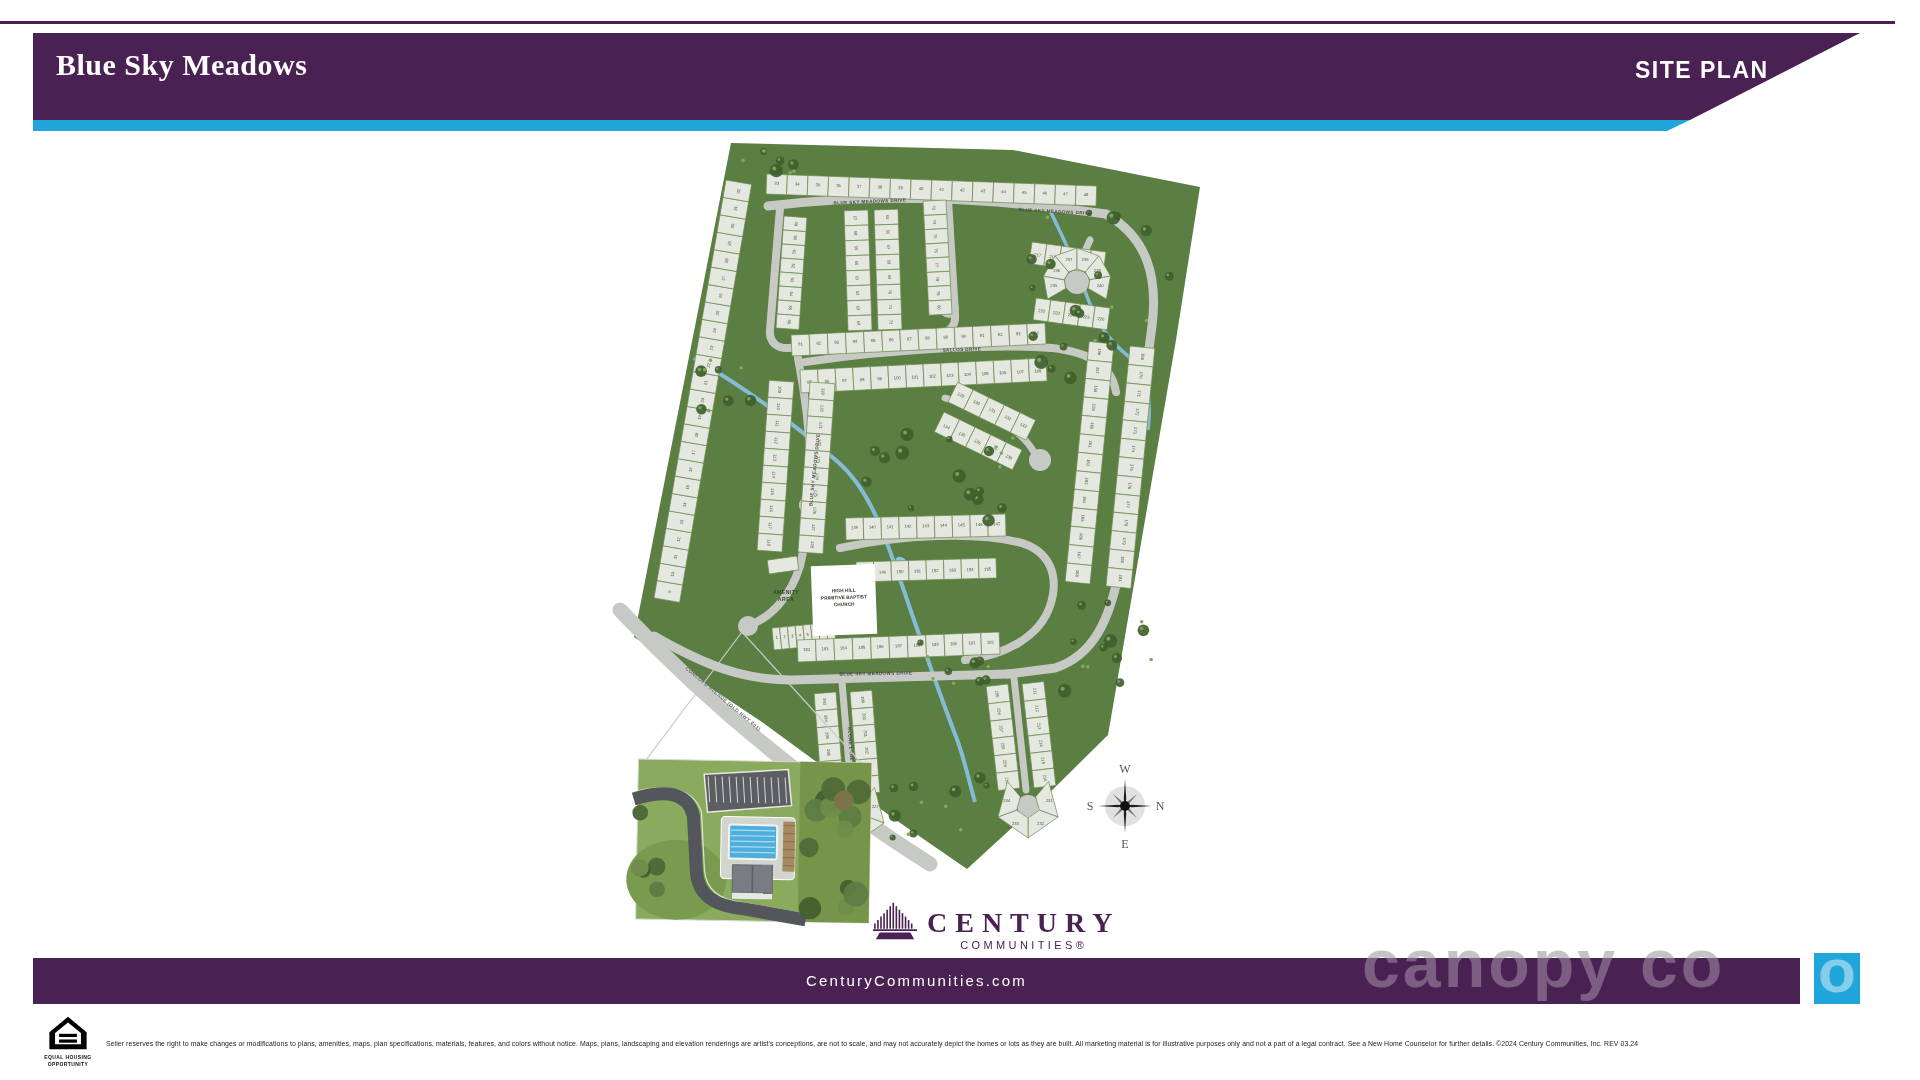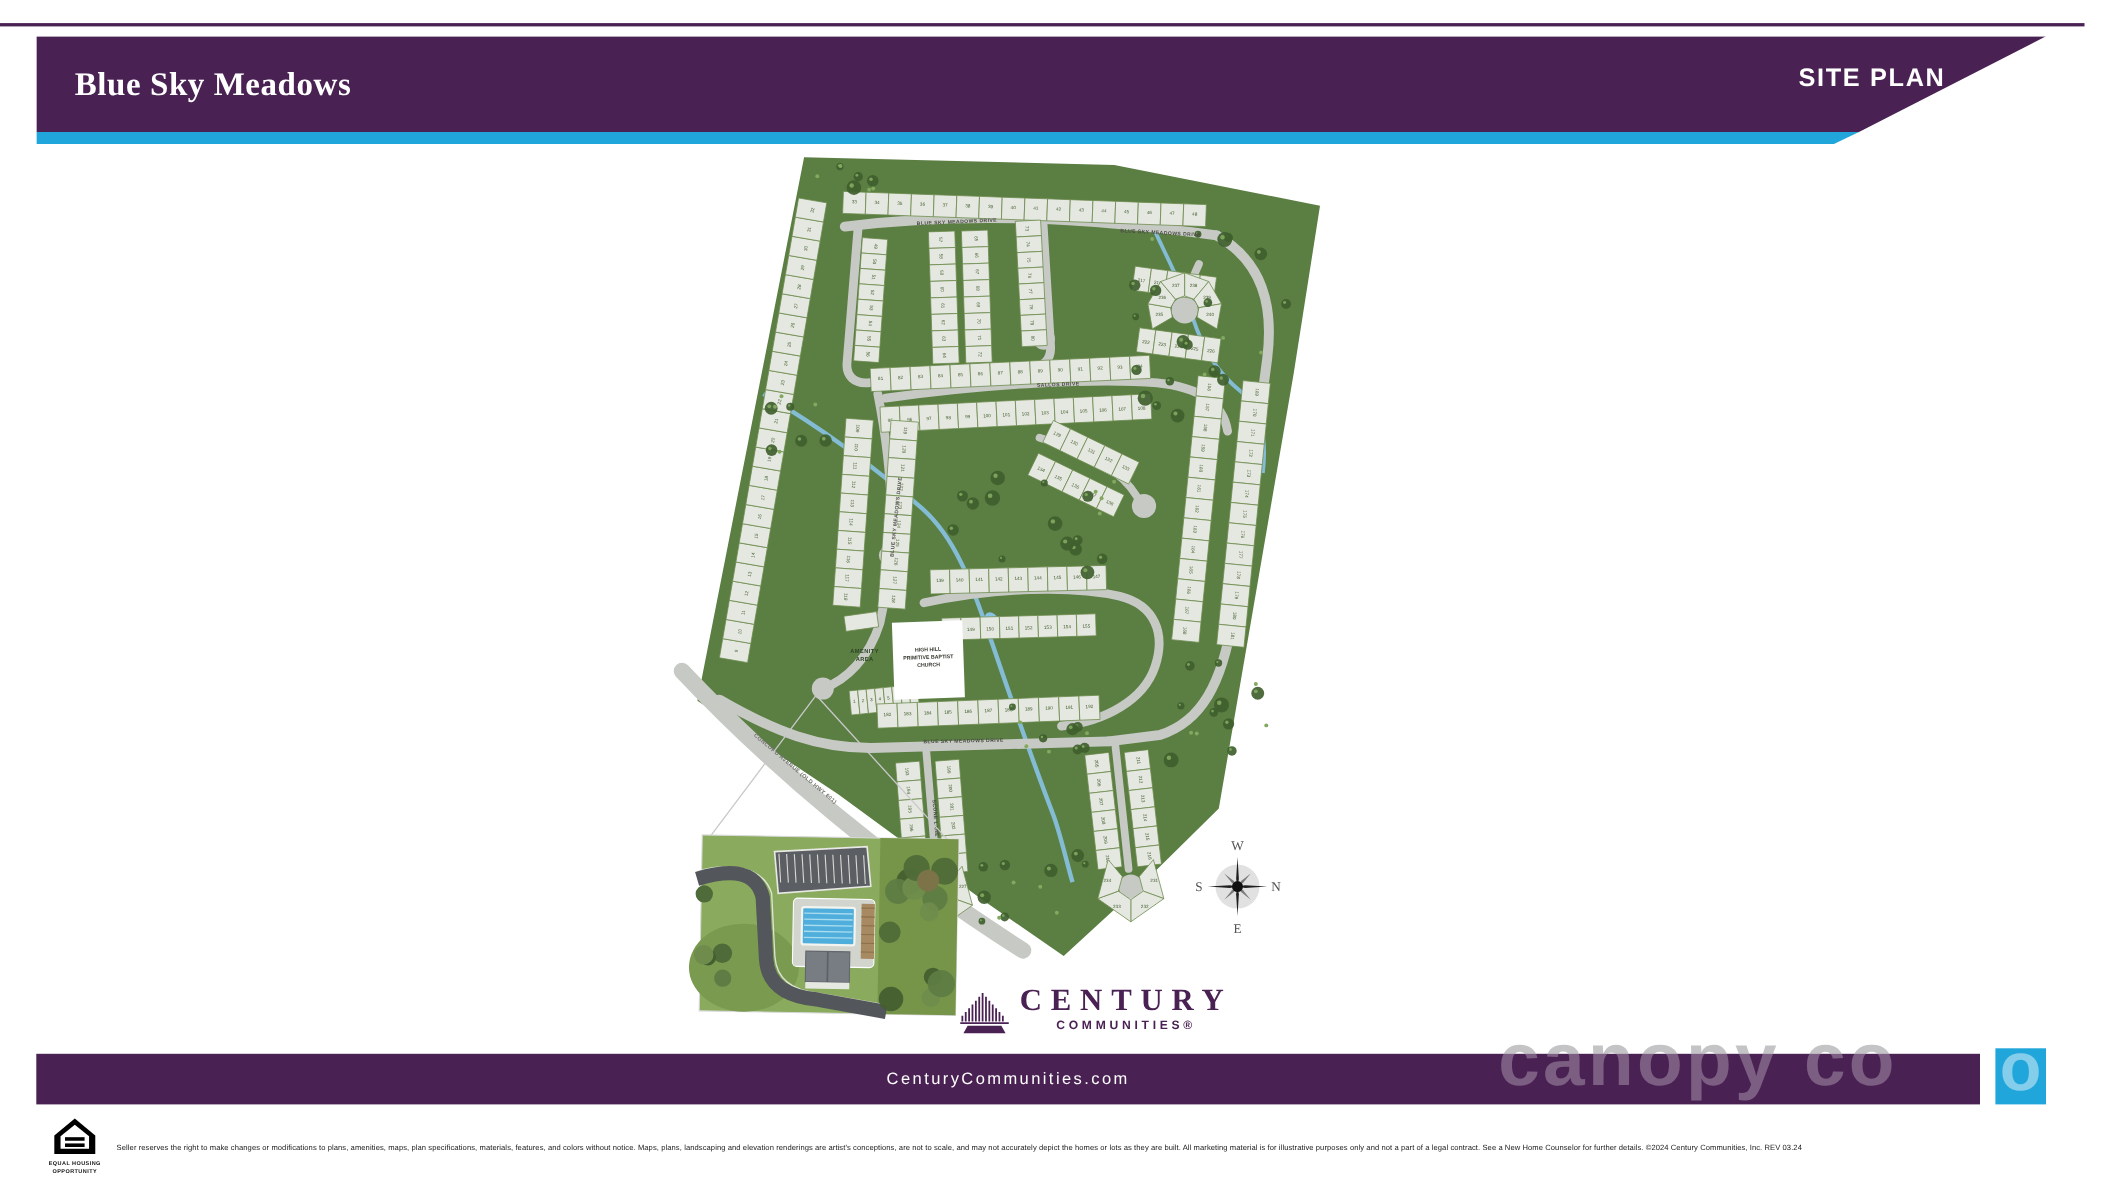--- a/index.html
+++ b/index.html
@@ -1,32 +1,32 @@
 <!DOCTYPE html>
 <html style="--purple: #4A2153; --cyan: #21A6DB;"><head>
 <meta charset="utf-8">
 <style>
   html,body{margin:0;padding:0;background:#ffffff;}
   .page{position:relative;width:1920px;height:1080px;background:#fff;overflow:hidden;
         font-family:"Liberation Sans",sans-serif;}
   .top-rule{position:absolute;left:0;top:21px;width:1895px;height:3px;background:var(--purple,#4A2153);}
   .banner{position:absolute;left:33px;top:33px;width:1887px;height:87px;background:var(--purple,#4A2153);
           clip-path:polygon(0 0,1827px 0,1657px 100%,0 100%);}
-  .banner h1{position:absolute;left:22px;top:14px;margin:13px;color:#fff;
+  .banner h1{position:absolute;left:22px;top:14px;margin:1px;color:#fff;
              font-family:"Liberation Serif",serif;font-size:30px;font-weight:700;letter-spacing:.5px;}
   .plan-label{position:absolute;left:1562px;top:24px;color:#fff;font-size:23px;font-weight:700;letter-spacing:1.5px;margin-left:40px;}
   .cyan-stripe{position:absolute;left:33px;top:120px;width:1887px;height:11px;background:var(--cyan,#21A6DB);
           clip-path:polygon(0 0,1657px 0,1634px 100%,0 100%);}
   #map-svg{position:absolute;left:0;top:0;width:1920px;height:1080px;}
   .brand{position:absolute;left:872px;top:896px;display:flex;align-items:flex-start;}
   .brand-icon{width:46px;height:46px;margin-top:2px;}
   .brand-text{margin-left:9px;text-align:center;}
   .brand-name{font-family:"Liberation Serif",serif;font-size:28px;font-weight:700;color:var(--purple,#4A2153);
-              letter-spacing:8px;line-height:1;}
-  .brand-sub{font-size:11px;font-weight:700;color:var(--purple,#4A2153);letter-spacing:3.4px;margin-top:2px;}
+              letter-spacing:8px;line-height:1;margin-top:13px;}
+  .brand-sub{font-size:11px;font-weight:400;color:var(--purple,#4A2153);letter-spacing:3.4px;margin-top:2px;}
   .footer-bar{position:absolute;left:33px;top:958px;width:1767px;height:46px;background:var(--purple,#4A2153);z-index:2;}
   .site-url{position:absolute;left:0;right:0;top:14px;text-align:center;color:#fff;
             font-size:15px;font-weight:400;letter-spacing:2.2px;}
   .watermark-top{position:absolute;left:1350px;top:918px;width:455px;height:40px;overflow:hidden;z-index:1;}
   .watermark-top span{position:absolute;left:12px;top:6px;font-size:68px;font-weight:700;
             color:rgba(70,70,82,.32);letter-spacing:3px;white-space:nowrap;}
   .watermark-bar{position:absolute;left:1350px;top:958px;width:450px;height:46px;overflow:hidden;z-index:3;}
   .watermark-bar span{position:absolute;left:12px;top:-34px;font-size:68px;font-weight:700;
             color:rgba(255,255,255,.28);letter-spacing:3px;white-space:nowrap;}
   .cyan-block{position:absolute;left:1814px;top:953px;width:46px;height:51px;background:var(--cyan,#21A6DB);

